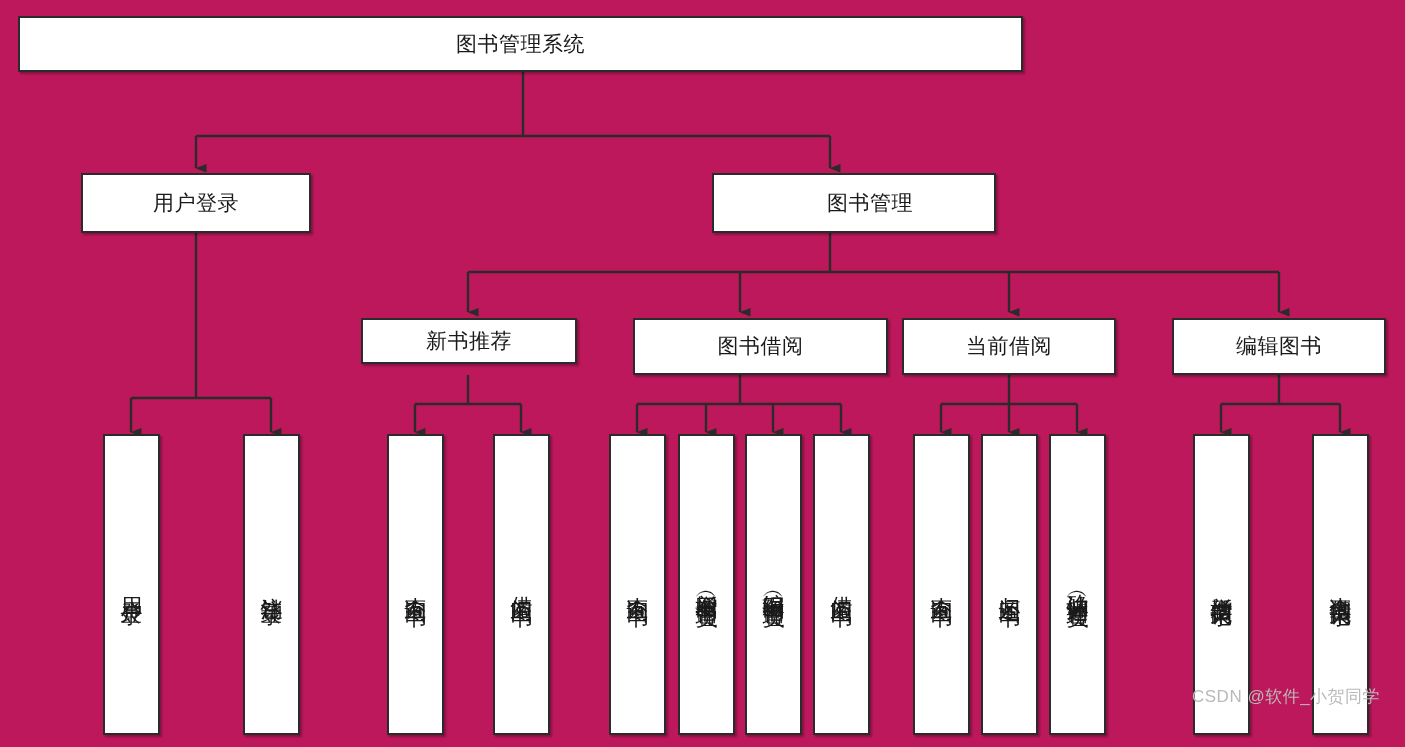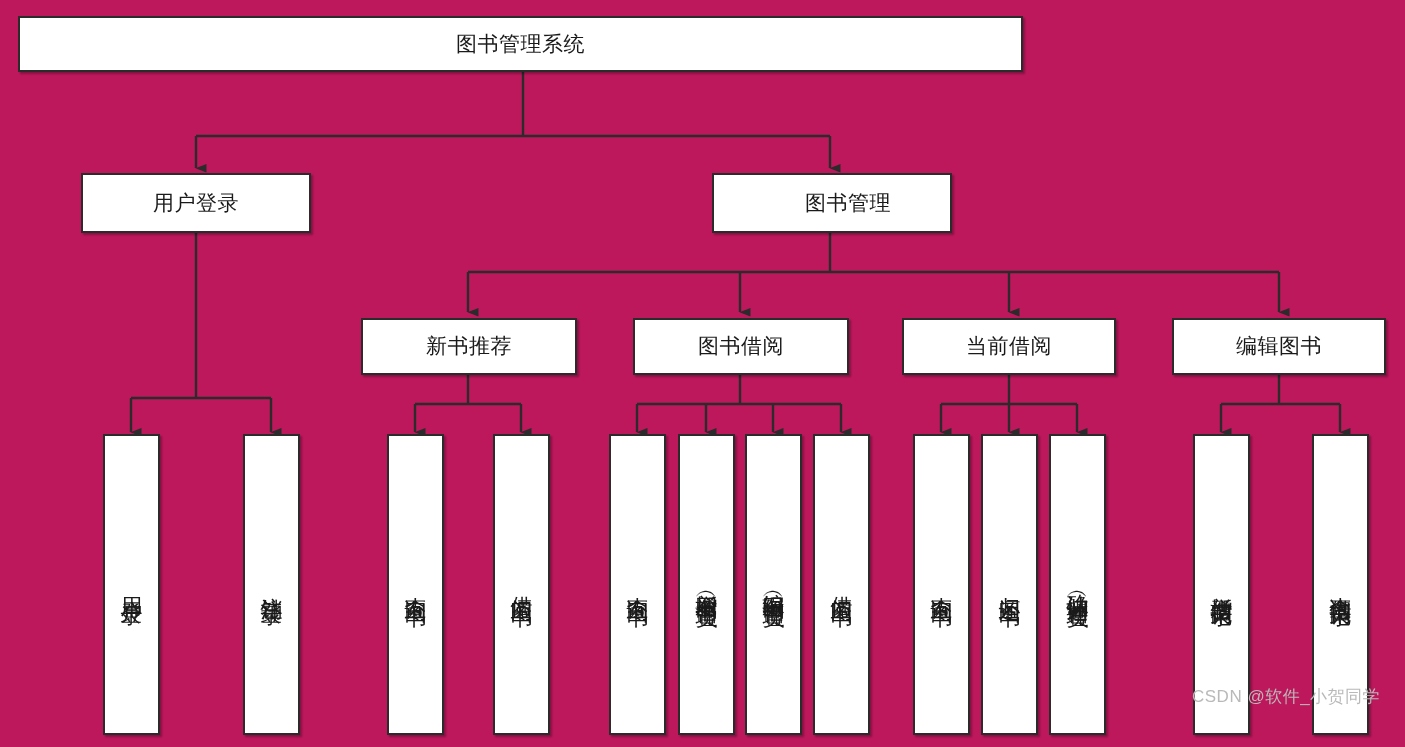--- a/index.html
+++ b/index.html
@@ -126,28 +126,28 @@
     </g>
   </svg>
 
   <div class="node root" style="left:18px; top:16px; width:1005px; height:56px;">
     <span class="label">图书管理系统</span>
   </div>
 
   <div class="node" style="left:81px; top:173px; width:230px; height:60px;">
     <span class="label">用户登录</span>
   </div>
-  <div class="node" style="left:712px; top:173px; width:240px; height:60px;padding-left:32px;">
+  <div class="node" style="left:712px; top:173px; width:284px; height:60px;padding-left:32px;">
     <span class="label">图书管理</span>
   </div>
 
-  <div class="node" style="left:361px; top:318px; width:216px; height:57px;">
+  <div class="node" style="left:361px; top:318px; width:216px; height:46px;">
     <span class="label">新书推荐</span>
   </div>
-  <div class="node" style="left:633px; top:318px; width:216px; height:57px;">
+  <div class="node" style="left:633px; top:318px; width:255px; height:57px;">
     <span class="label">图书借阅</span>
   </div>
   <div class="node" style="left:902px; top:318px; width:214px; height:57px;text-align:center;">
     <span class="label">当前借阅</span>
   </div>
   <div class="node" style="left:1172px; top:318px; width:214px; height:57px;">
     <span class="label">编辑图书</span>
   </div>
 
   <div class="node leaf" style="left:103px; top:434px; width:57px; height:301px;">

